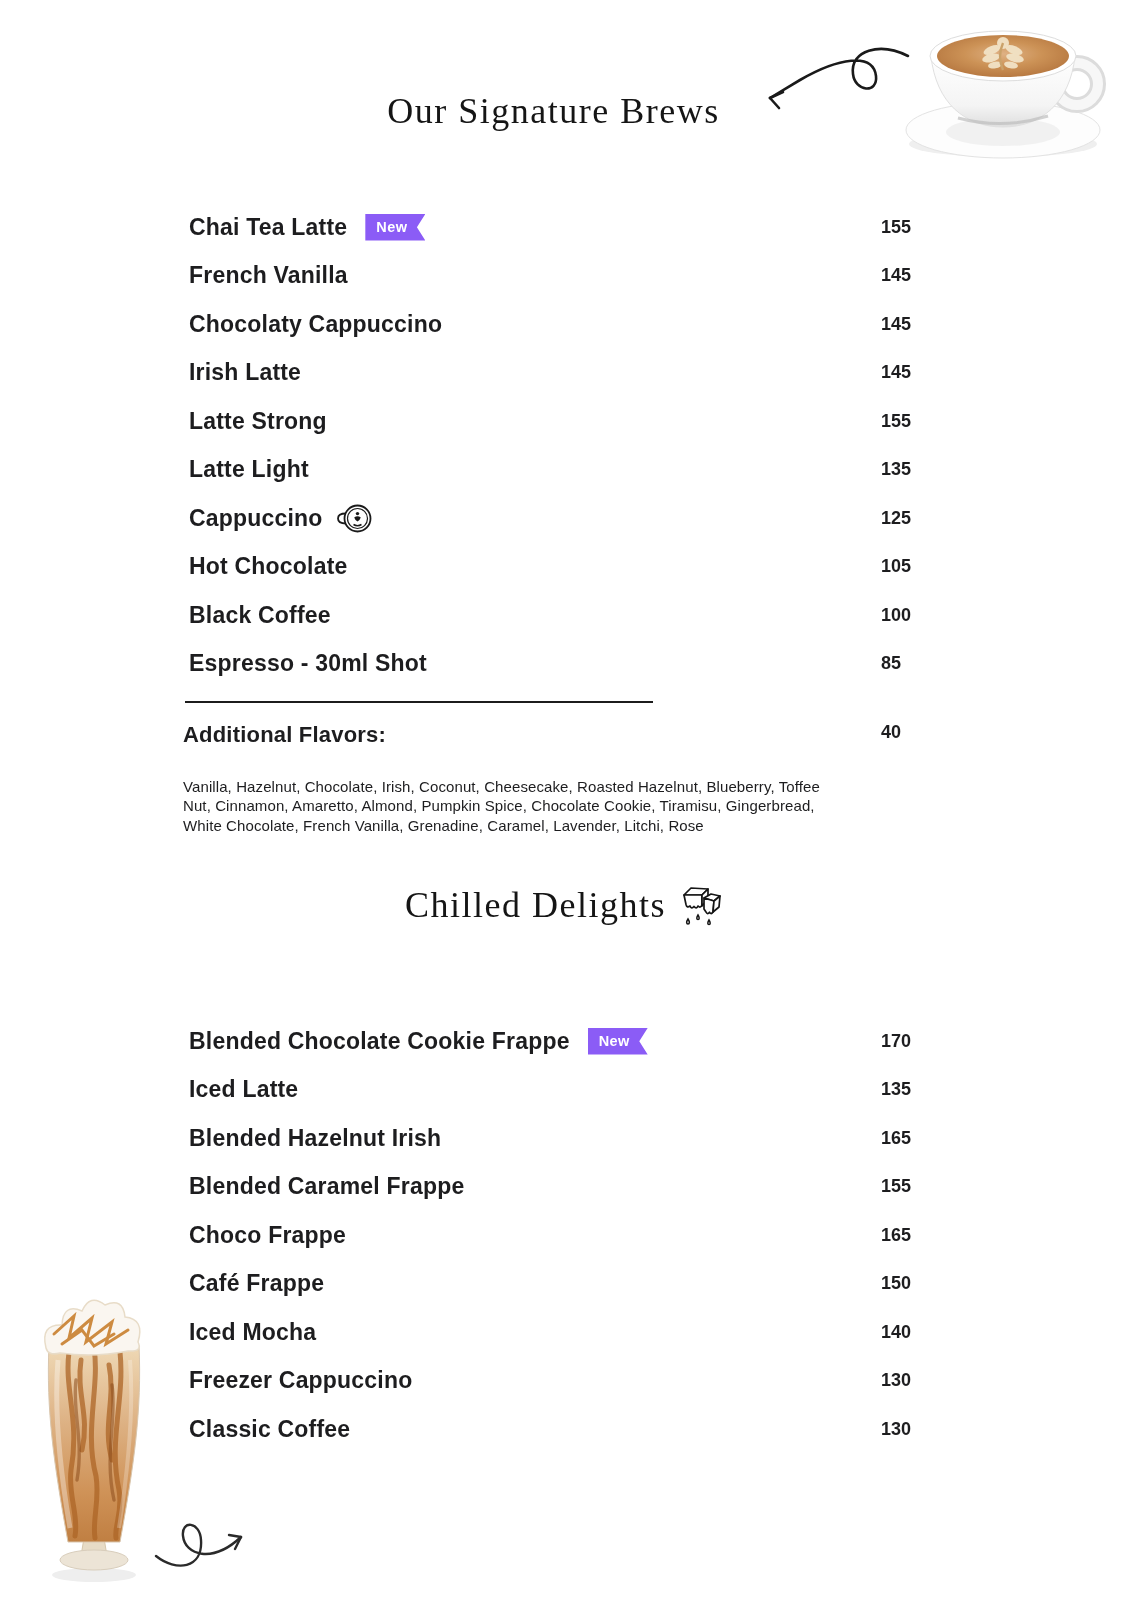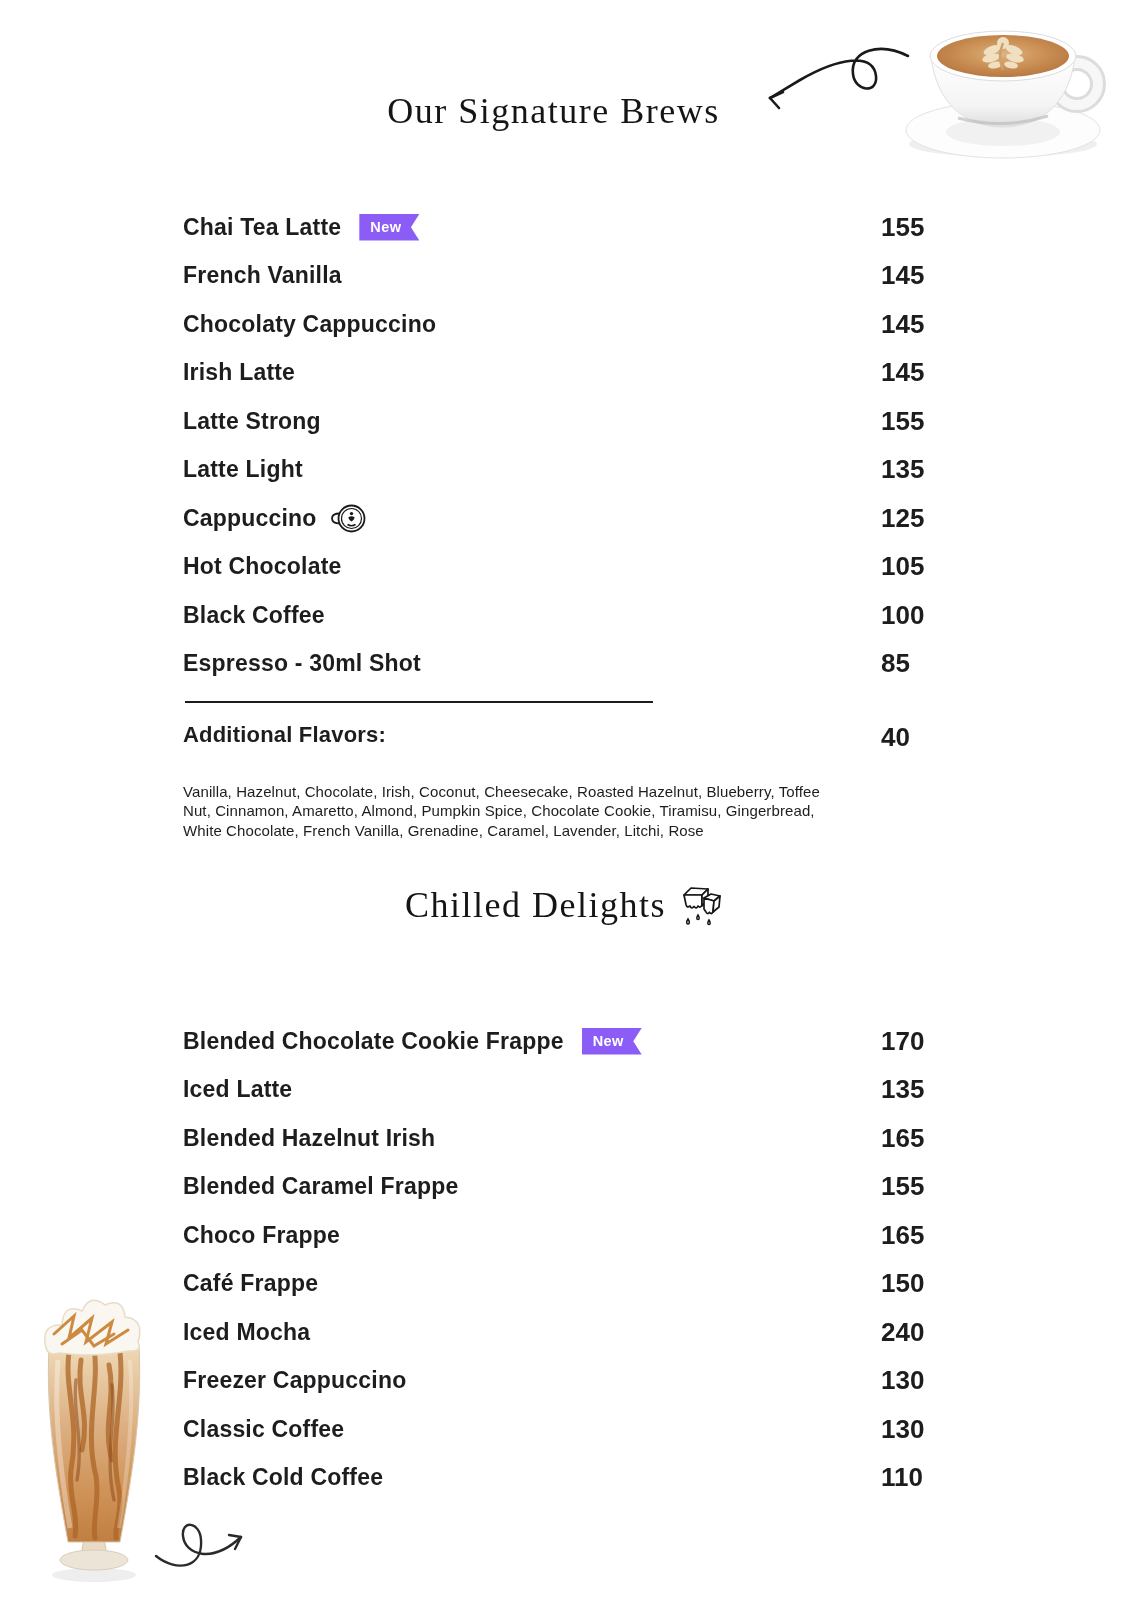--- a/index.html
+++ b/index.html
@@ -16,23 +16,23 @@
     font-family:"Liberation Serif","DejaVu Serif",serif;
     font-size:36px;font-weight:500;letter-spacing:1.5px;color:#151515;white-space:nowrap;
   }
   #title1{top:90px;transform:translateX(-12px);}
   #title2{top:882px;}
 
   
   .menu{left:183px;width:744px;}
   #menu1{top:203px;}
   #menu2{top:1017px;}
-  .row{height:48.5px;display:flex;align-items:center;}
+  .row{height:48.5px;display:flex;align-items:center;margin-left:6px;}
   .name{font-size:23px;font-weight:600;letter-spacing:.2px;color:#1d1d1f;white-space:nowrap;}
-  .price{margin-left:auto;width:46px;font-size:26px;font-weight:600;text-align:left;color:#1d1d1f;flex:none;}
+  .price{margin-left:auto;width:46px;font-size:18px;font-weight:600;text-align:left;color:#1d1d1f;flex:none;}
   .badge{
     margin-left:18px;background:#8b5cf6;color:#ffffff;
     font-size:14.5px;font-weight:600;letter-spacing:.4px;line-height:1;
     padding:6px 18px 6px 11px;
     clip-path:polygon(0 0,100% 0,86% 50%,100% 100%,0 100%);
   }
   .cup-icon{margin-left:13px;flex:none;display:inline-block;}
 
   .divider{margin:13px 0 0 2px;width:468px;border-top:2px solid #1c1c1c;}
   .addon-row{display:flex;margin-top:19px;}
@@ -208,33 +208,29 @@
   <div class="row">
     <span class="name">Choco Frappe</span>
     <span class="price">165</span>
   </div>
   <div class="row">
     <span class="name">Café Frappe</span>
     <span class="price">150</span>
   </div>
   <div class="row">
     <span class="name">Iced Mocha</span>
-    <span class="price">240</span>
+    <span class="price">140</span>
   </div>
   <div class="row">
     <span class="name">Freezer Cappuccino</span>
     <span class="price">130</span>
   </div>
   <div class="row">
     <span class="name">Classic Coffee</span>
     <span class="price">130</span>
-  </div>
-  <div class="row">
-    <span class="name">Black Cold Coffee</span>
-    <span class="price">110</span>
   </div>
 </div>
 
 <div class="abs" id="frappe-photo">
   <svg width="142" height="294" viewBox="0 0 142 294">
     <defs>
       <linearGradient id="glassGrad" x1="0" y1="0" x2="0" y2="1">
         <stop offset="0%" stop-color="#efd9b6"></stop>
           <stop offset="40%" stop-color="#ddb183"></stop>
         <stop offset="75%" stop-color="#cf9257"></stop>

